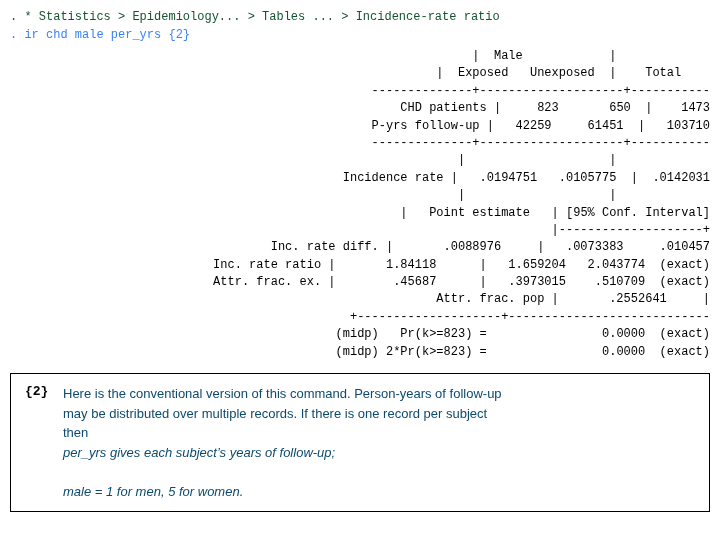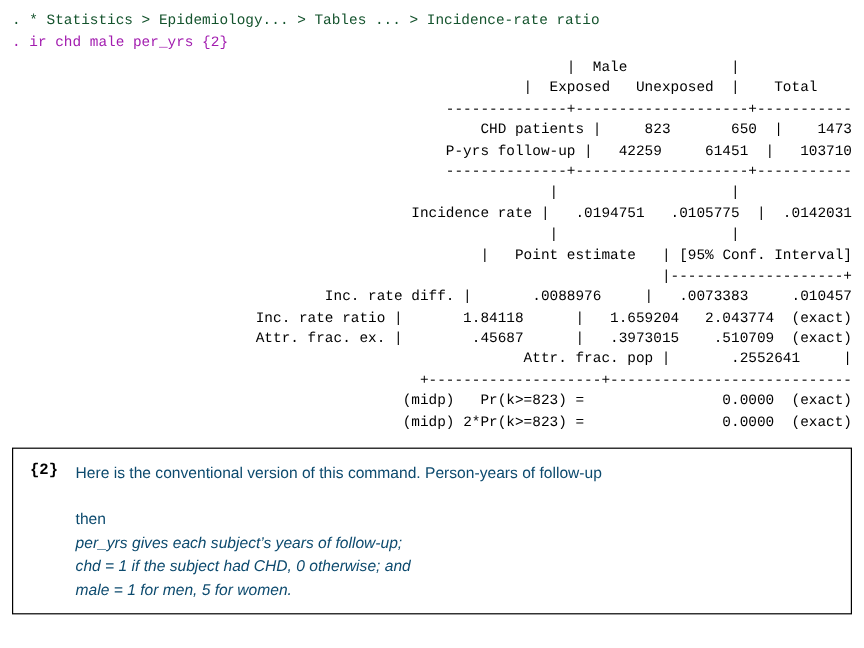--- a/index.html
+++ b/index.html
@@ -13,21 +13,21 @@
       overflow: hidden;
     }
     #top-section {
       padding: 8px 10px 4px 10px;
       line-height: 1.5;
     }
     #breadcrumb-line {
       color: #14532d;
     }
     #command-line {
-      color: #a21caf;
+      color: #3b82f6;
     }
     #output-block {
       padding: 0 10px 4px 10px;
       line-height: 1.45;
       white-space: pre;
       font-size: 12px;
       text-align: right;
     }
     #footnote-box {
       margin: 8px 10px 0 10px;
@@ -78,19 +78,19 @@
  Attr. frac. ex. |        .45687      |   .3973015    .510709  (exact)
  Attr. frac. pop |       .2552641     |
               +--------------------+----------------------------
                (midp)   Pr(k&gt;=823) =                0.0000  (exact)
                (midp) 2*Pr(k&gt;=823) =                0.0000  (exact)</div>
 
 <div id="footnote-box">
   <div id="footnote-number">{2}</div>
   <div id="footnote-text">
     <span>Here is the conventional version of this command.  Person-years of follow-up</span><br>
-    <br>
+    <span>may be distributed over multiple records.  If there is one record per subject</span><br>
     <span>then</span><br>
     <em><span>per_yrs gives each subject’s years of follow-up;</span></em><br>
-    <em><span>chd = 1 if the subject had CHD, 0 otherwise; and</span></em><br>
+    <br>
     <em><span>male = 1 for men, 5 for women.</span></em>
   </div>
 </div>
 
 </body></html>

